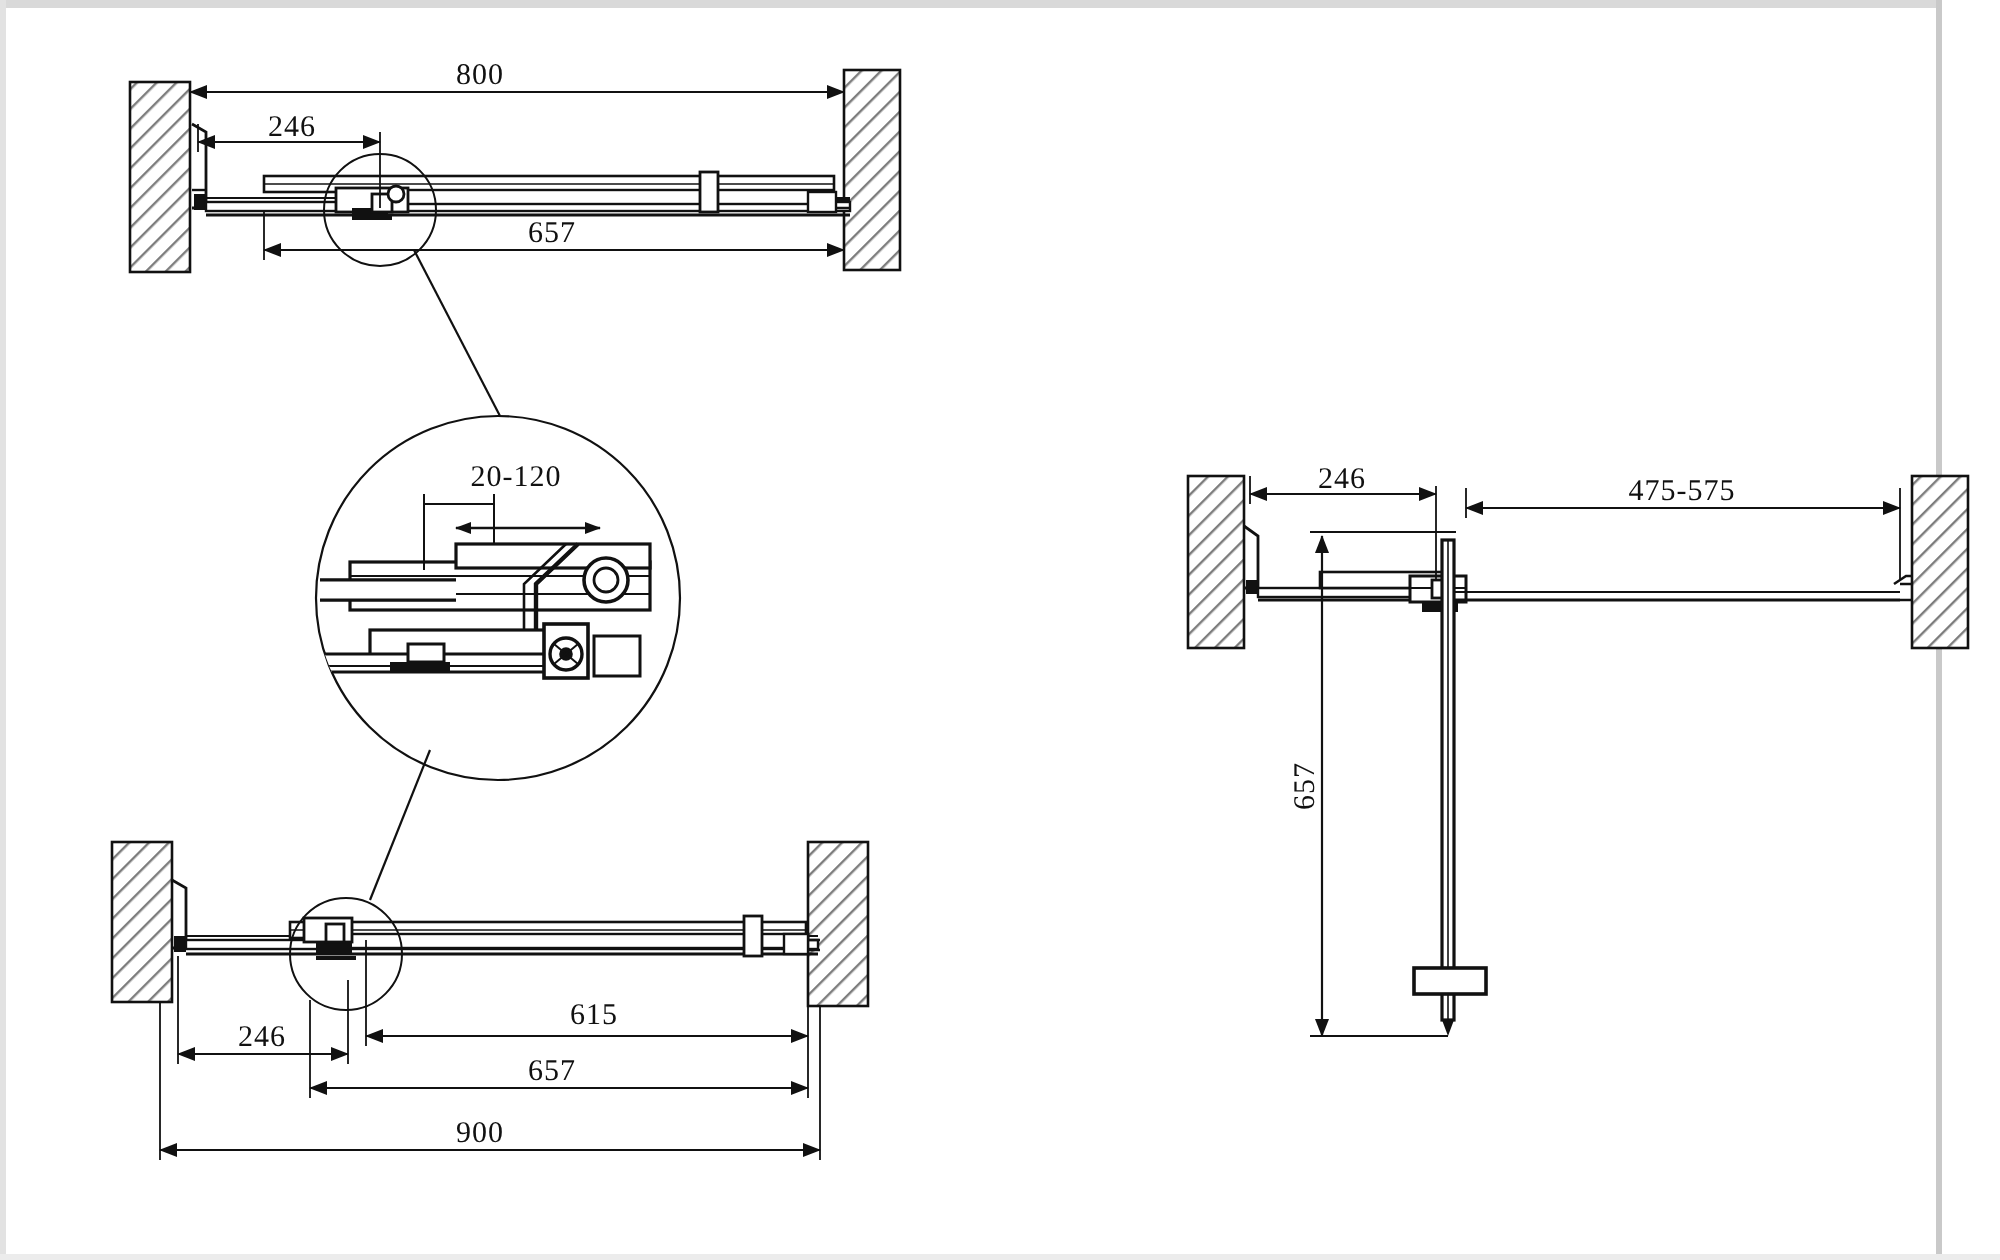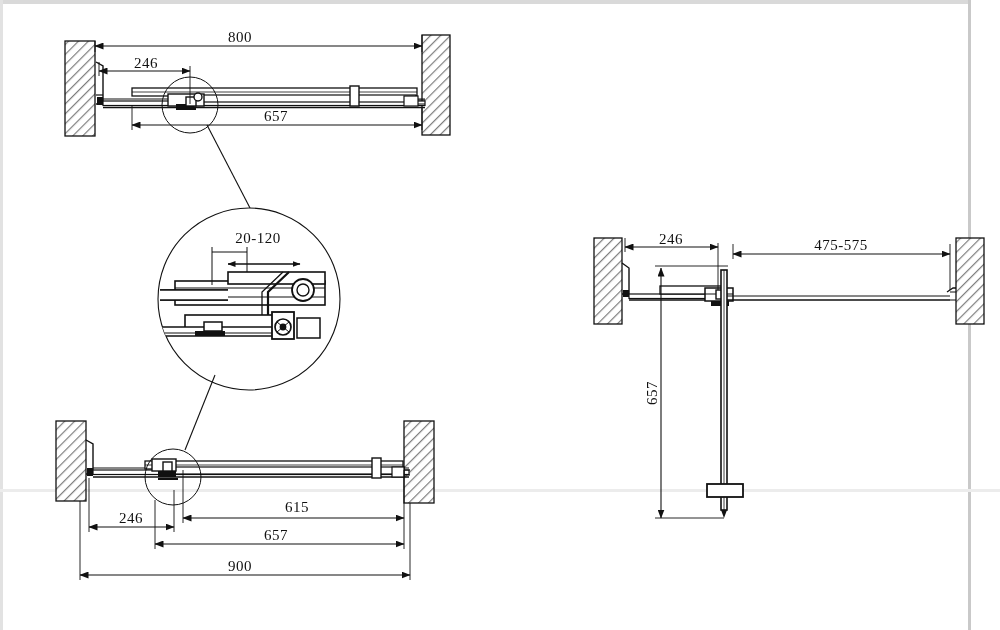--- a/index.html
+++ b/index.html
@@ -4,21 +4,21 @@
 <style>
   html,body{margin:0;padding:0;}
   body{
     width:1000px;height:630px;
     background:#ffffff;
     font-family:"Liberation Serif", serif;
     overflow:hidden;
   }
   #sheet{
     position:relative;
-    width:1000px;height:492px;
+    width:1000px;height:630px;
     background:#ffffff;
     box-sizing:border-box;
   }
   
   .edge-top{position:absolute;left:0;top:0;width:1000px;height:4px;background:#d9d9d9;}
   .edge-left{position:absolute;left:0;top:0;width:3px;height:630px;background:#e2e2e2;}
   .edge-right{position:absolute;left:968px;top:0;width:32px;height:630px;background:#ffffff;border-left:3px solid #c9c9c9;}
   .edge-bottom{position:absolute;left:0;bottom:0;width:1000px;height:3px;background:#ececec;}
 
   svg{position:absolute;left:0;top:0;}

